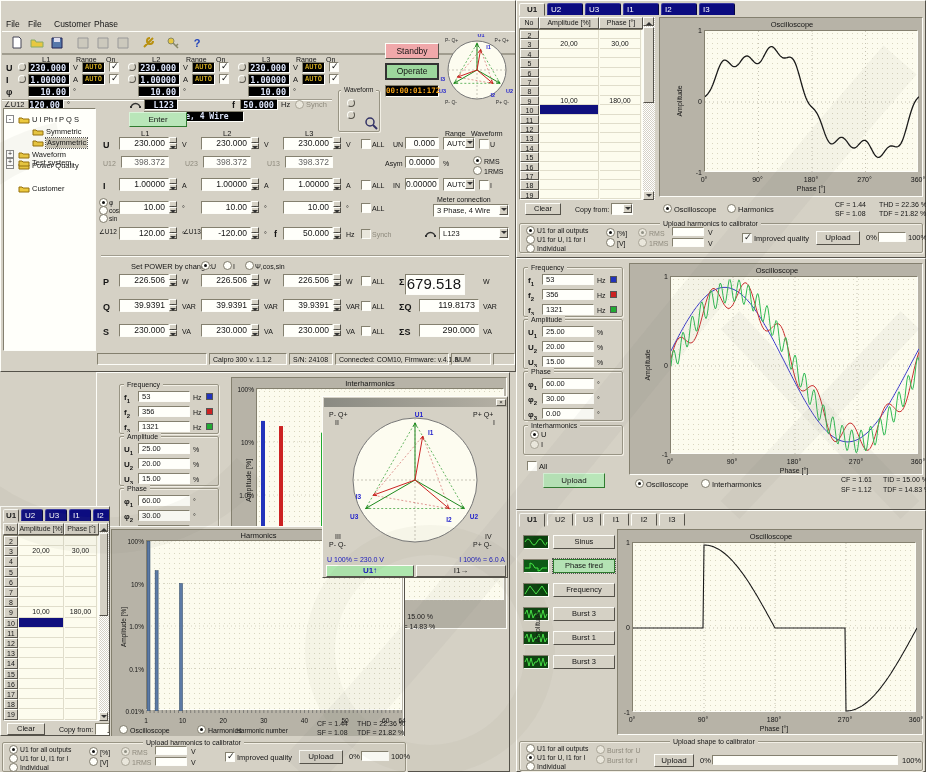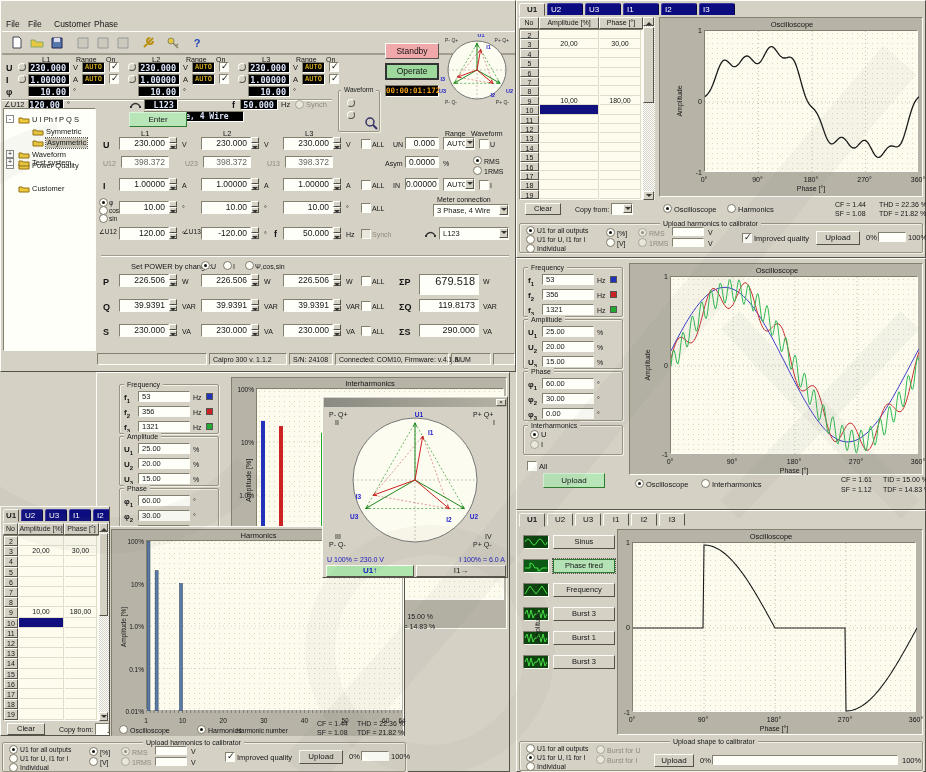--- a/index.html
+++ b/index.html
@@ -480,21 +480,21 @@
             <div class="tu"></div>
           </div>
           <div class="sb a" style="left: 0px; top: 6px; width: 8px; height: 6px;">
             <div class="td"></div>
           </div>
         </div>
         <div class="lbl a" style="left: 249px; top: 169px; font-size: 7px;">W</div>
         <div class="chk a" style="left: 264px; top: 168px;"></div>
         <div class="lbl a" style="left: 275px; top: 169px; font-size: 7px;">ALL</div>
         <div class="lbl a" style="left: 302px; top: 169px; font-size: 9px; font-weight: bold;">ΣP</div>
-        <div class="field a" style="left: 322px; top: 166px; width: 60px; height: 21px; font-size: 11px;">679.518</div>
+        <div class="field a" style="left: 308px; top: 166px; width: 60px; height: 21px; font-size: 15px;">679.518</div>
         <div class="lbl a" style="left: 386px; top: 169px; font-size: 7px;">W</div>
         <div class="lbl a" style="left: 6px; top: 194px; font-size: 9px; font-weight: bold;">Q</div>
         <div class="field a" style="left: 22px; top: 191px; width: 50px; height: 13px;">39.9391</div>
         <div class="a" style="left: 72px; top: 191px; width: 9px; height: 13px;">
           <div class="sb a" style="left: 0px; top: 0px; width: 8px; height: 6px;">
             <div class="tu"></div>
           </div>
           <div class="sb a" style="left: 0px; top: 6px; width: 8px; height: 6px;">
             <div class="td"></div>
           </div>

